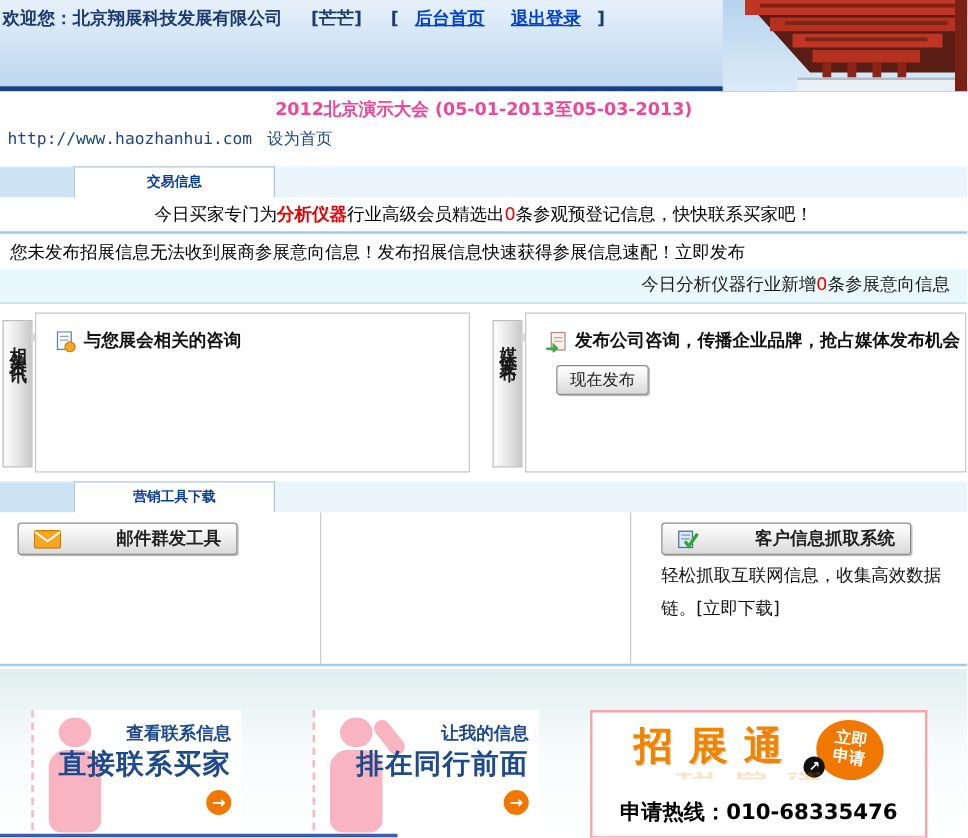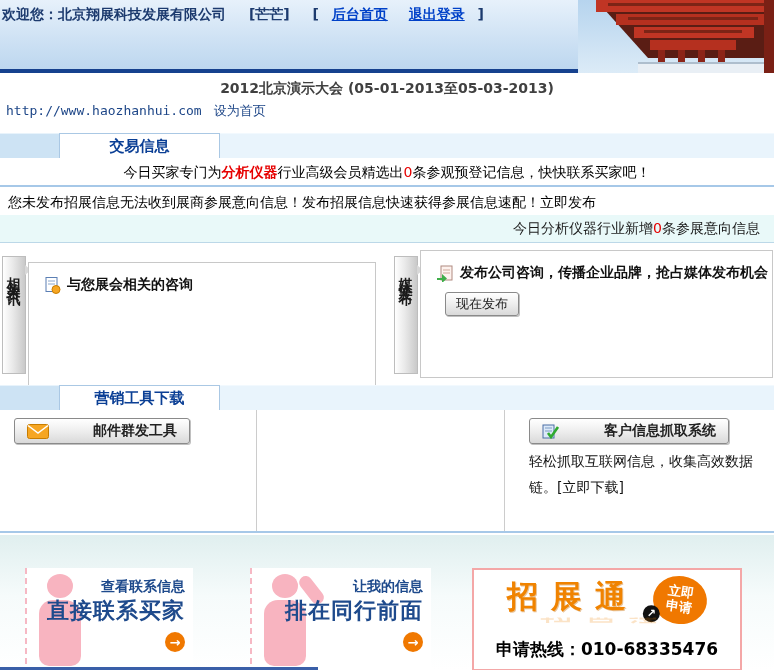--- a/index.html
+++ b/index.html
@@ -15,28 +15,28 @@
     border-bottom:4px solid #16418e;
   }
   .building { position:absolute; top:0; right:0; width:196px; height:73px; }
   .hrow1 { position:absolute; top:6px; left:2px; font-size:14px; font-weight:bold; color:#1c3a6e; white-space:nowrap; }
   .hrow1 .sp { margin-left:18px; }
   .hlink { color:#0041c8; text-decoration:underline; cursor:pointer; margin:0 8px; }
   .hrow2 { position:absolute; top:31px; left:2px; display:flex; align-items:center; font-size:13px; color:#e60000; white-space:nowrap; }
   .hrow2 select { height:20px; font-size:13px; margin:0 8px; border:1px solid #7f9db9; background:#fff; color:#222; font-family:"DejaVu Sans",sans-serif; }
   .switch-here { font-weight:bold; color:#9b0000; cursor:pointer; }
   
-  #title-bar { position:absolute; top:77px; left:0; width:774px; height:22px; line-height:22px; text-align:center; font-size:14px; font-weight:bold; color:#404040; background:#fff; }
+  #title-bar { position:absolute; top:77px; left:0; width:774px; height:22px; line-height:22px; text-align:center; font-size:14px; font-weight:bold; color:#ec4899; background:#fff; }
   #url-row { position:absolute; top:102px; left:6px; font-size:13px; color:#1c4587; white-space:nowrap; }
   #url-row .url { font-family:"DejaVu Sans Mono", monospace; }
   #url-row .sethome { margin-left:8px; cursor:pointer; }
   
   .tabbar { position:absolute; left:0; width:774px; height:25px; display:flex; }
   .tabbar .seg-left { width:59px; background:#cde3f4; border-top:1px solid #e8f3fb; }
-  .tabbar .tab { width:161px; background:#fff; border-left:1px solid #aac8e4; border-right:1px solid #aac8e4; border-top:1px solid #aac8e4; text-align:center; line-height:24px; font-size:15px; font-weight:bold; color:#0b3f95; cursor:pointer; }
+  .tabbar .tab { width:161px; background:#fff; border-left:1px solid #aac8e4; border-right:1px solid #aac8e4; border-top:1px solid #aac8e4; text-align:center; line-height:24px; font-size:11px; font-weight:bold; color:#0b3f95; cursor:pointer; }
   .tabbar .seg-right { flex:1; background:#e9f4fc; border-top:1px solid #f2f9fe; }
   
   #notice1 { position:absolute; top:158px; left:0; width:774px; height:29px; line-height:28px; text-align:center; font-size:14px; background:#fff; border-bottom:2px solid #a6c8e8; }
   .red-bold { color:#e60000; font-weight:bold; }
   .red { color:#e60000; }
   #notice2 { position:absolute; top:189px; left:8px; height:26px; line-height:26px; font-size:14px; white-space:nowrap; }
   #cyanband { position:absolute; top:215px; left:0; width:774px; height:28px; line-height:27px; background:#e9f9f9; text-align:right; padding-right:14px; font-size:14px; color:#1a1a1a; border-bottom:1px solid #bcd8e8; }
   
   .vtab { position:absolute; width:24px; height:118px; background:linear-gradient(90deg,#ffffff 0%,#e9e9e9 45%,#c9c9c9 100%); border:1px solid #bdbdbd; display:flex; justify-content:center; padding-top:9px; }
   .vtab span { writing-mode:vertical-rl; font-size:14px; font-weight:bold; color:#1a1a1a; letter-spacing:5px; }
@@ -133,21 +133,21 @@
   <span>您未发布招展信息无法收到展商参展意向信息！发布招展信息快速获得参展信息速配！</span><span class="dl-link">立即发布</span>
 </div>
 
 <div id="cyanband">
   <span>今日分析仪器行业新增</span><span class="red">0</span><span>条参展意向信息</span>
 </div>
 
 <div class="vtab" style="left:2px; top:256px;">
   <span>相关资讯</span>
 </div>
-<div class="panel-box" style="left:28px; top:262px; width:348px;">
+<div class="panel-box" style="left:28px; top:250px; width:348px;">
   <div class="box-title">
     <svg width="17" height="17" viewBox="0 0 17 17" aria-hidden="true">
       <rect x="2" y="0.5" width="11" height="14" fill="#fff" stroke="#5b7fb4"></rect>
       <line x1="4" y1="4" x2="11" y2="4" stroke="#8aa6cc"></line>
       <line x1="4" y1="7" x2="11" y2="7" stroke="#8aa6cc"></line>
       <circle cx="12" cy="12.5" r="4" fill="#f6a623" stroke="#c87d00"></circle>
     </svg>
     <span>与您展会相关的咨询</span>
   </div>
 </div>

